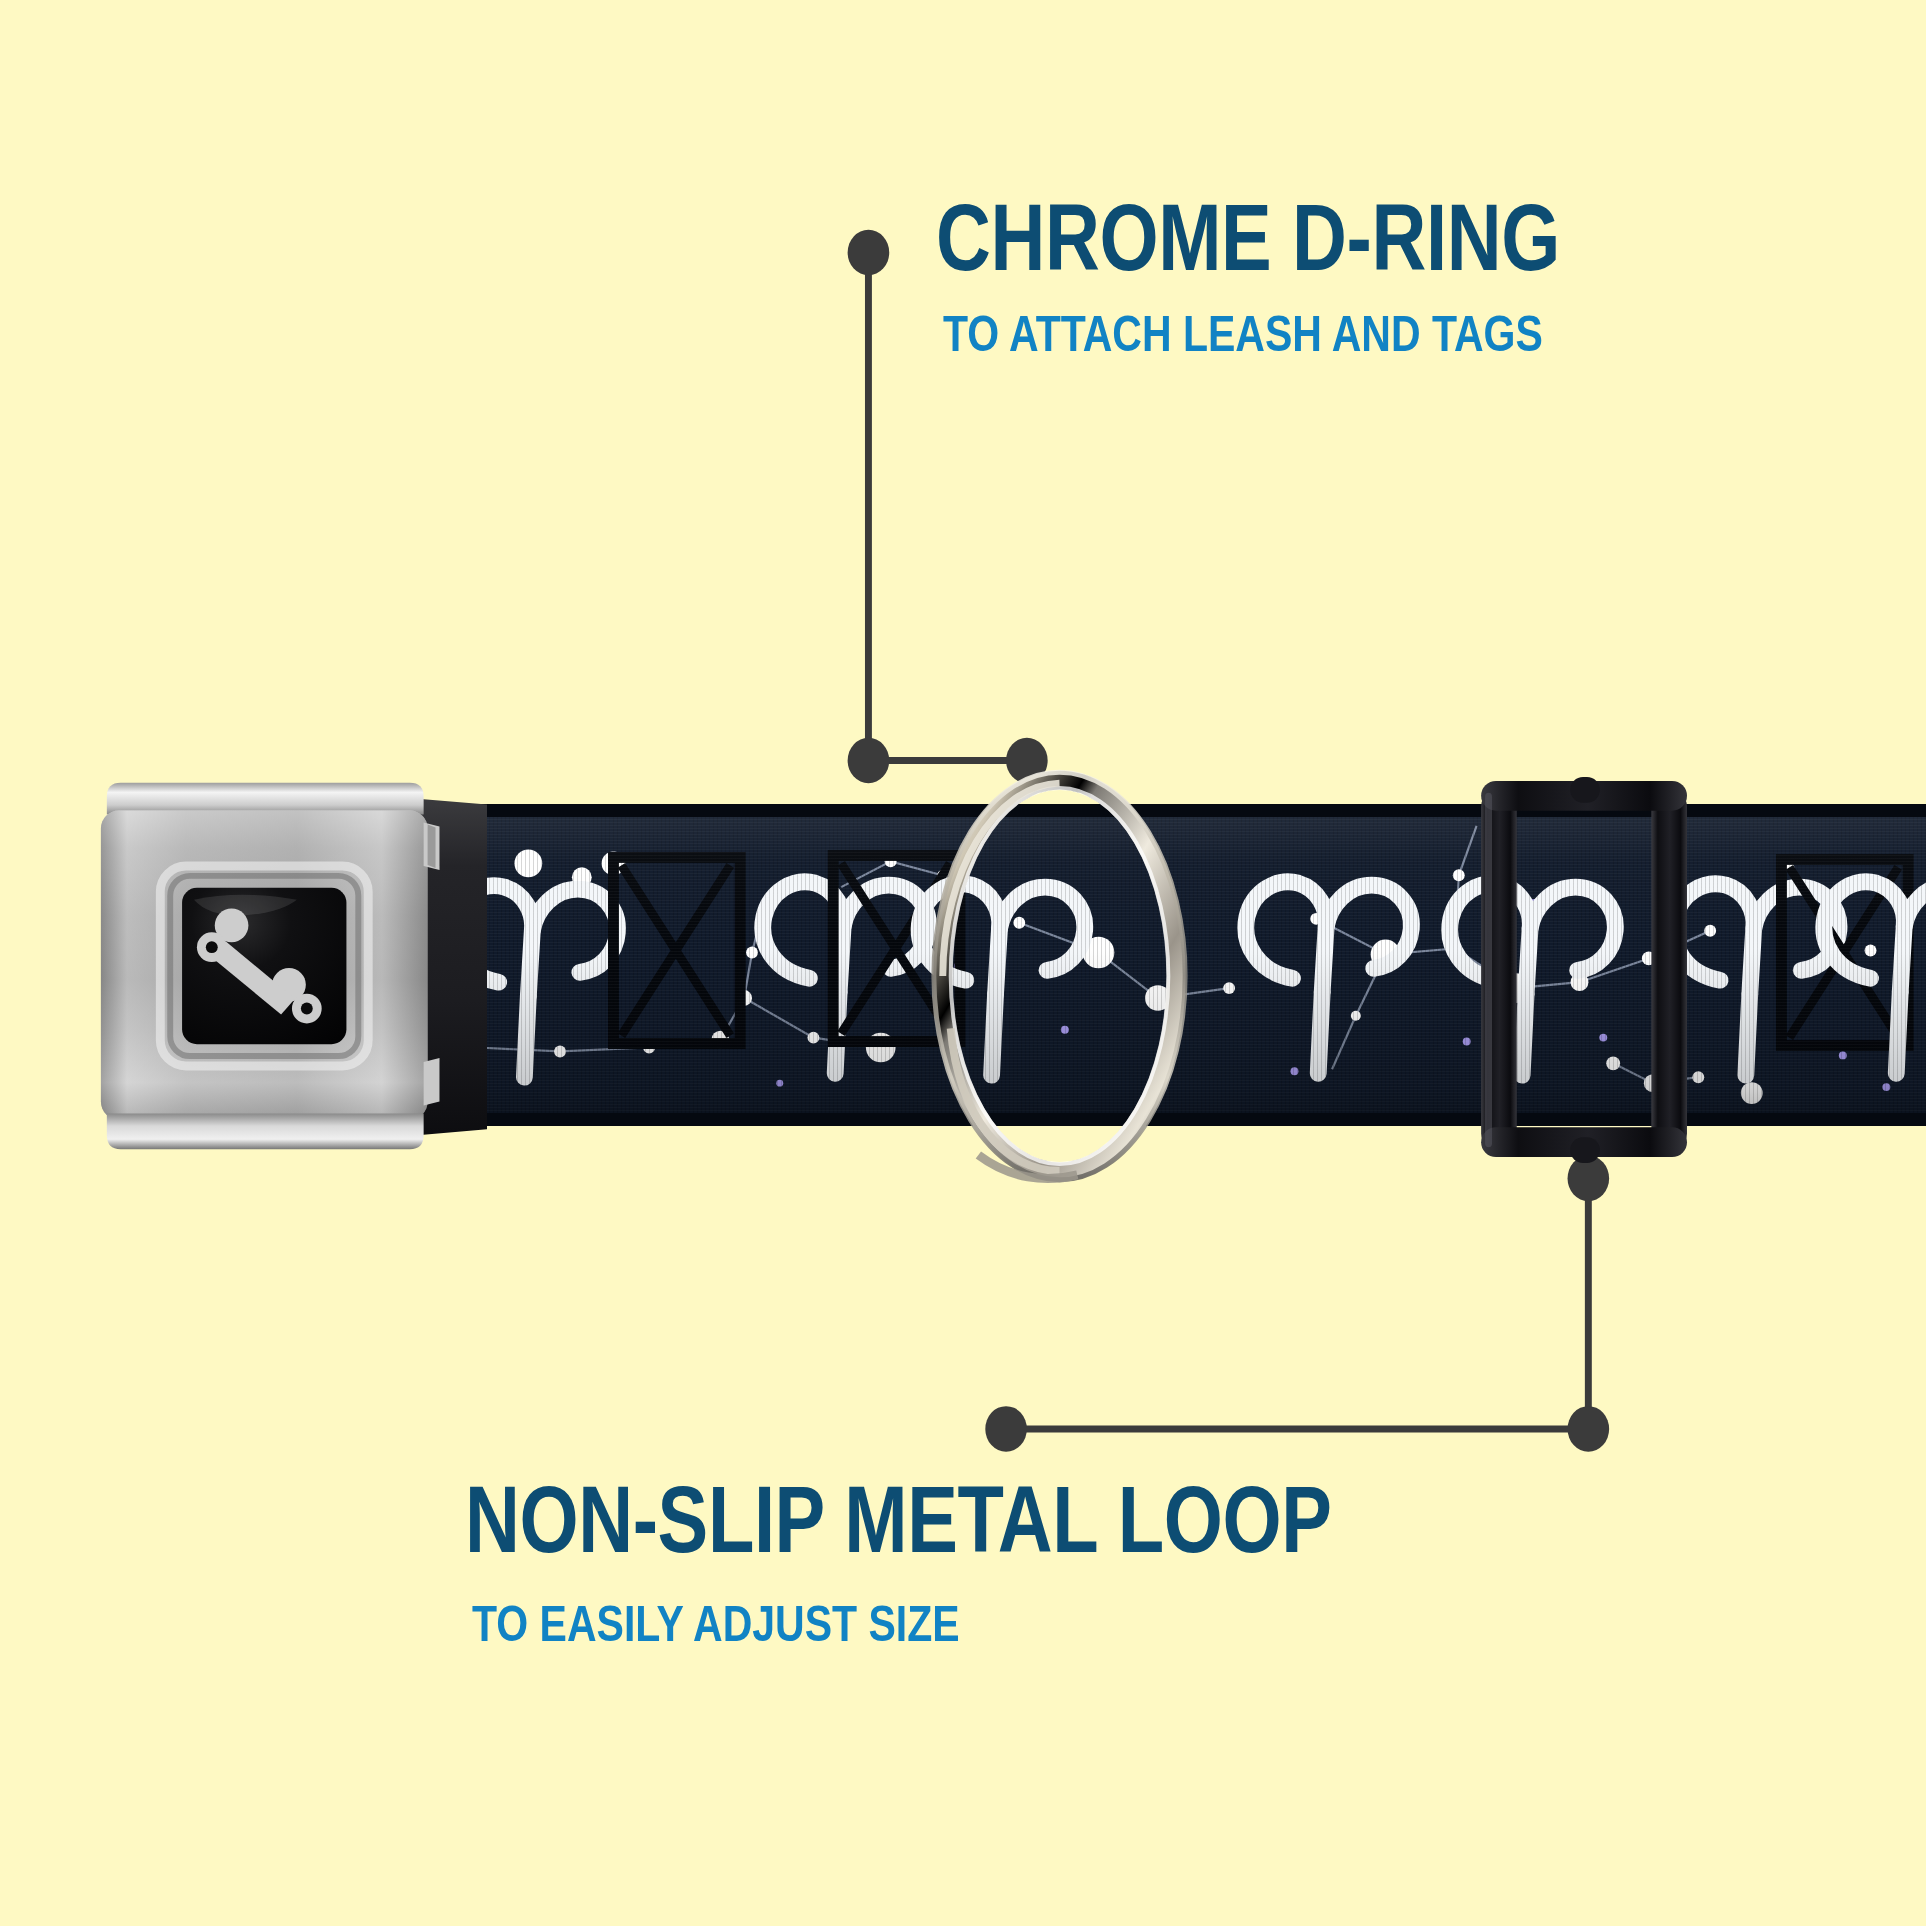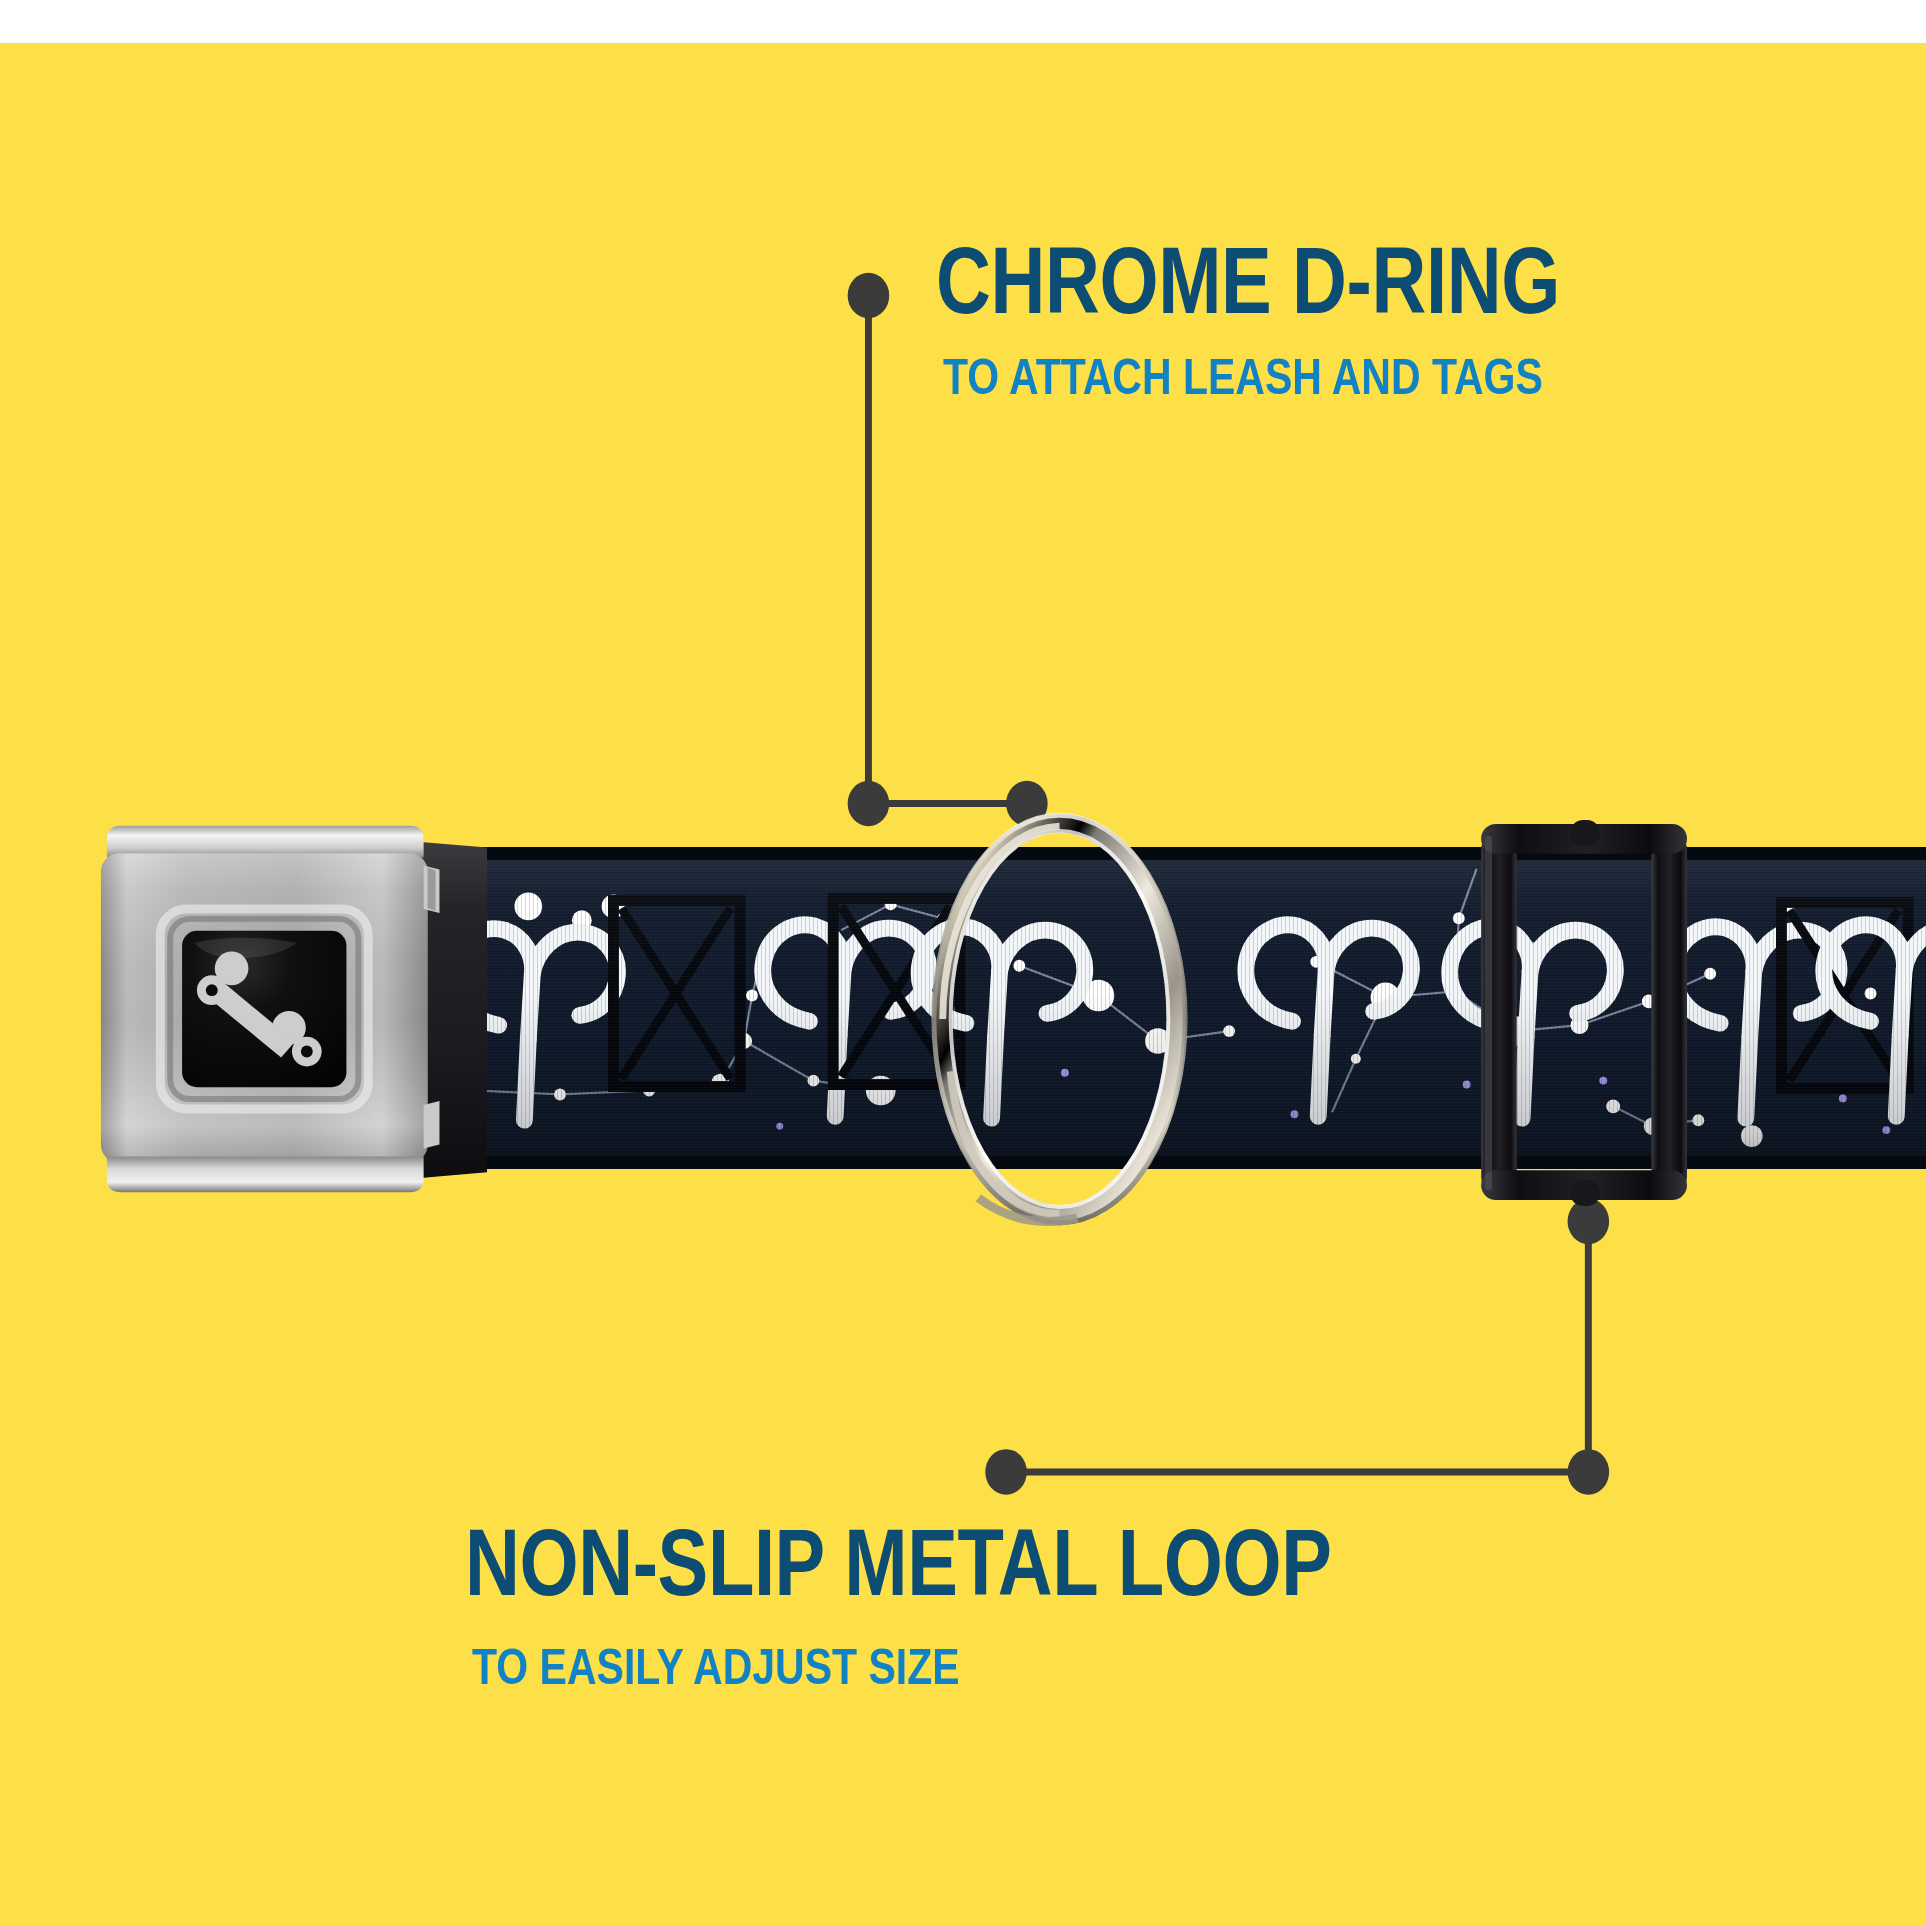--- a/index.html
+++ b/index.html
@@ -12,22 +12,21 @@
     height: 1927px;
     position: relative;
     overflow: hidden;
     font-family: "Liberation Sans", sans-serif;
     -webkit-font-smoothing: antialiased;
   }
 
   #stage {
     position: absolute;
     inset: 0;
-    background: #fde047;
-    margin-top: 43px;
+    background: #fef9c3;
   }
 
   
   .headline {
     position: absolute;
     font-family: "Liberation Sans", sans-serif;
     font-weight: bold;
     color: #0d4d73;
     letter-spacing: -0.5px;
     white-space: nowrap;

